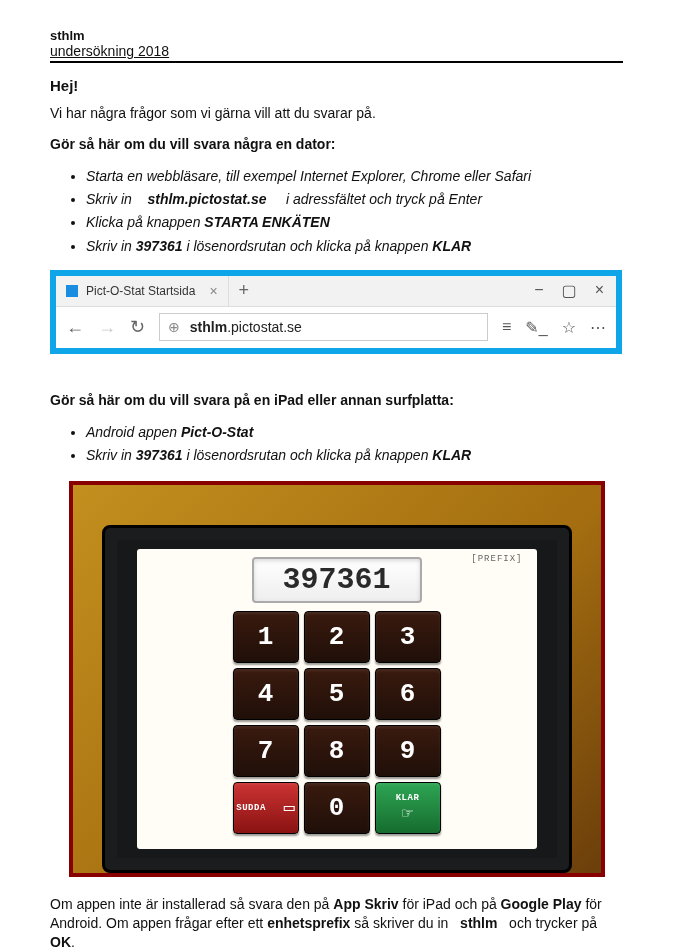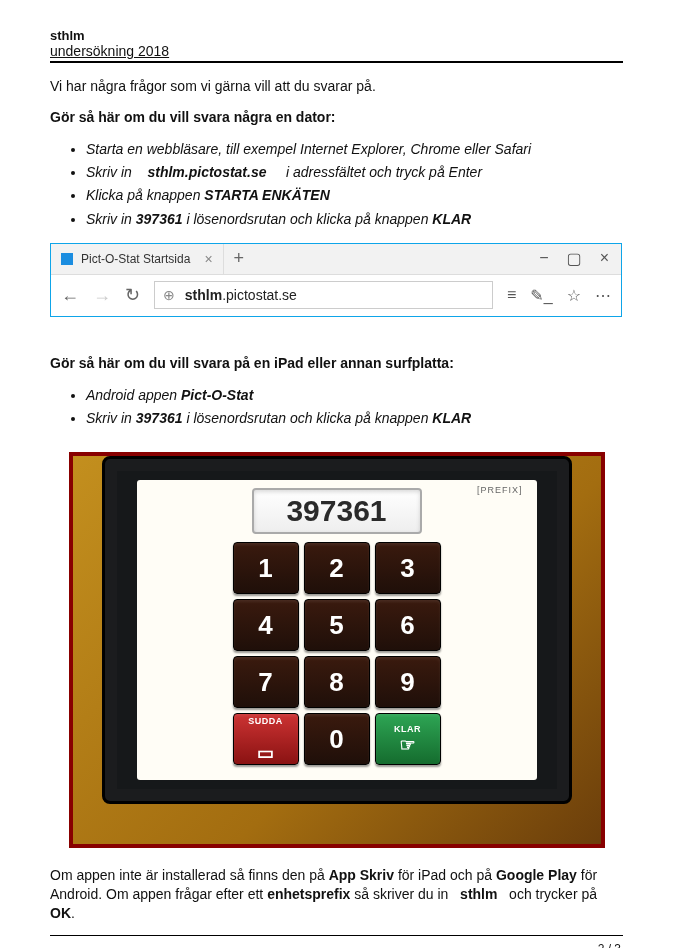--- a/index.html
+++ b/index.html
@@ -30,21 +30,21 @@
     border-top: 2px solid #000;
     margin: 2px 0 14px 0;
   }
   .rule.thin { border-top: 1px solid #000; margin: 10px 0 6px 0;}
   h3.hej { font-size: 15px; font-weight: bold; margin: 14px 0 10px 0;}
   p { margin: 8px 0 12px 0; line-height: 1.35;}
   .bold { font-weight: bold; }
   ul.steps { margin: 6px 0 14px 36px; padding: 0; }
   ul.steps li { margin: 3px 0; line-height: 1.45; font-style: italic;}
   .browser {
-    border: 1px solid #0ea5e9;
+    border: 6px solid #0ea5e9;
     width: 572px;
     background: #f2f2f2;
     font-size: 13px;
   }
   .br-tabbar {
     display: flex;
     align-items: center;
     height: 30px;
   }
   .br-tab {
@@ -88,26 +88,27 @@
     font-size: 14px;
     color:#222;
   }
   .br-url .globe { color:#888; }
   .br-right { display:flex; gap: 14px; color:#555; font-size: 16px;}
   .br-right span { cursor:pointer; }
 
   .ipad-photo {
     width: 536px;
     height: 396px;
-    margin: 24px auto 8px auto;
+    margin: 16px auto 8px auto;
     border: 4px solid #800;
     background: linear-gradient(135deg,#c38f1e,#a36d10 60%, #6b3e0b);
     display:flex;
-    align-items:flex-start;
+    align-items:flex-end;
     justify-content:center;
+    font-family:Liberation Mono, monospace;
   }
   .ipad {
     width: 470px;
     height: 348px;
     background: #16181a;
     border: 3px solid #000;
     border-radius: 8px;
     position: relative;
     display:flex;
     align-items:center;
@@ -158,35 +159,36 @@
     border-radius: 4px;
     color: #fff;
     font-size: 26px;
     font-weight: bold;
     display:flex;
     align-items:center;
     justify-content:center;
     cursor:pointer;
     box-shadow: inset 0 2px 3px rgba(255,255,255,.08), 0 2px 2px rgba(0,0,0,.4);
   }
-  .key.red { background: linear-gradient(#c33,#8a1212); flex-direction:column; font-size:10px; gap:18px;}
+  .key.red { background: linear-gradient(#c33,#8a1212); flex-direction:row; font-size:10px; gap:18px;}
   .key.green { background: linear-gradient(#2ea554,#156c2e); flex-direction:column; font-size:10px; gap:2px;}
   .key .sub { font-size: 9px; letter-spacing:.5px;}
   .key .icon { font-size: 18px; line-height: 1;}
   .pagenum { text-align: right; font-size: 12px; margin-top: 2px; padding-right: 2px;}
 </style>
 </head>
 <body>
 
 <div class="page">
 
   <div class="hdr-brand">sthlm</div>
   <div class="hdr-sub">undersökning 2018</div>
   <hr class="rule">
 
+  <h3 class="hej">Hej!</h3>
 
   <p>Vi har några frågor som vi gärna vill att du svarar på.</p>
 
   <p class="bold">Gör så här om du vill svara några en dator:</p>
 
   <ul class="steps">
     <li>Starta en webbläsare, till exempel Internet Explorer, Chrome eller Safari</li>
     <li>
       <span>Skriv in</span>&nbsp;&nbsp;&nbsp;
       <span class="bold">sthlm.pictostat.se</span>&nbsp;&nbsp;&nbsp;&nbsp;
@@ -275,21 +277,21 @@
           <div class="key green">
             <span class="sub">KLAR</span>
             <span class="icon">☞</span>
           </div>
         </div>
       </div>
     </div>
   </div>
 
   <p style="margin-top:18px">
-    <span>Om appen inte är installerad så finns den på</span>
+    <span>Om appen inte är installerad så svara den på</span>
     <span class="bold">App Skriv</span>
     <span>för iPad och på</span>
     <span class="bold">Google Play</span>
     <span>för Android. Om appen frågar efter ett</span>
     <span class="bold">enhetsprefix</span>
     <span>så skriver du in</span>&nbsp;&nbsp;
     <span class="bold">sthlm</span>&nbsp;&nbsp;
     <span>och trycker på</span>
     <span class="bold">OK</span><span>.</span>
   </p>

